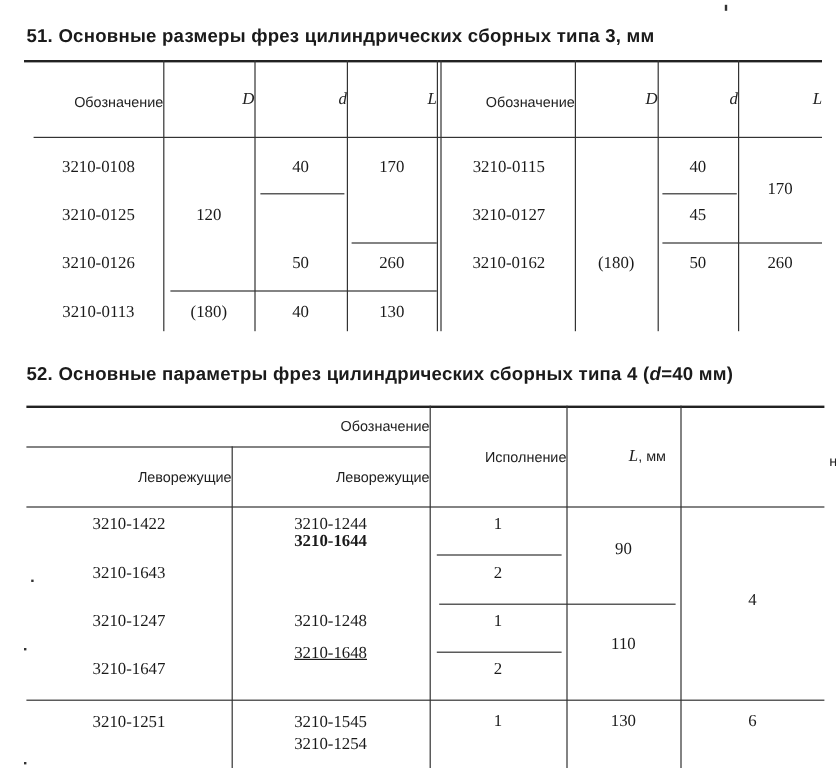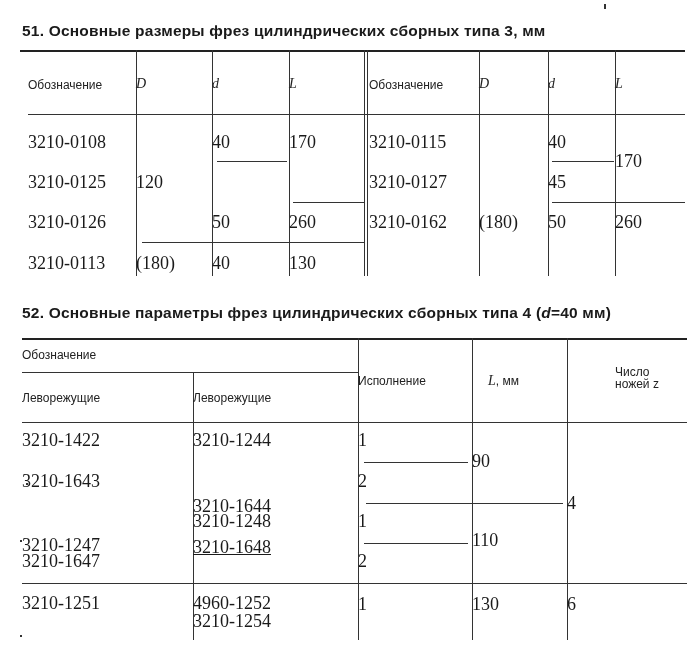--- a/index.html
+++ b/index.html
@@ -3,22 +3,22 @@
 <meta charset="utf-8">
 <style>
   html, body { margin:0; padding:0; background:#fff; }
   body { width:697px; height:649px; position:relative; overflow:hidden;
          font-family:"Liberation Serif", "DejaVu Serif", serif; color:#1a1a1a; }
   .abs { position:absolute; }
   .title { font-family:"Liberation Sans","DejaVu Sans",sans-serif; font-weight:bold; font-size:15.5px; letter-spacing:0.2px; white-space:nowrap; }
   .hline { position:absolute; height:1px; background:#333; }
   .hline.thick { height:2px; background:#222; }
   .vline { position:absolute; width:1px; background:#333; }
-  .cell { position:absolute; text-align:left; font-size:18px; white-space:nowrap; }
-  .hdr { position:absolute; text-align:left; font-size:12px; font-family:"Liberation Sans","DejaVu Sans",sans-serif; white-space:nowrap; color:#222; }
+  .cell { position:absolute; text-align:center; font-size:14px; white-space:nowrap; }
+  .hdr { position:absolute; text-align:right; font-size:12px; font-family:"Liberation Sans","DejaVu Sans",sans-serif; white-space:nowrap; color:#222; }
   .ital { font-family:"Liberation Serif",serif; font-style:italic; font-size:14px; }
   .dot { position:absolute; width:2px; height:2px; background:#333; }
 </style>
 </head>
 <body>
 
 <div>
   <div class="abs title" style="left:22px; top:22px;">51. Основные размеры фрез цилиндрических сборных типа 3, мм</div>
 
   <div class="hline thick" style="left:20px; top:50px; width:665px;"></div>
@@ -94,50 +94,50 @@
   <div class="vline" style="left:567px; top:338px; height:302px;"></div>
 
   <div class="hline" style="left:364px; top:462px; width:104px;"></div>
   <div class="hline" style="left:366px; top:503px; width:197px;"></div>
   <div class="hline" style="left:364px; top:543px; width:104px;"></div>
 
   <div class="hdr" style="left:22px; top:348px; width:336px;">Обозначение</div>
   <div class="hdr" style="left:22px; top:391px; width:171px;">Леворежущие</div>
   <div class="hdr" style="left:193px; top:391px; width:165px;">Леворежущие</div>
   <div class="hdr" style="left:358px; top:374px; width:114px;">Исполнение</div>
-  <div class="hdr" style="left:488px; top:373px; width:95px;"><i class="ital">L</i><span>, мм</span></div>
+  <div class="hdr" style="left:460px; top:373px; width:95px;"><i class="ital">L</i><span>, мм</span></div>
   <div class="hdr" style="left:567px; top:366px; width:120px; line-height:12px;padding-left:48px;">
     <div>Число</div>
     <div>ножей z</div>
   </div>
 
   <div class="cell" style="left:22px; top:430px; width:171px;">3210-1422</div>
   <div class="cell" style="left:193px; top:430px; width:165px;">3210-1244</div>
   <div class="cell" style="left:358px; top:430px; width:114px;">1</div>
   <div class="cell" style="left:472px; top:451px; width:95px;">90</div>
   <div class="cell" style="left:567px; top:493px; width:120px;">4</div>
 
   <div class="cell" style="left:22px; top:471px; width:171px;">3210-1643</div>
-  <div class="cell" style="left:193px; top:496px; width:165px;">3210-1644</div>
+  <div class="cell" style="left:193px; top:444px; width:165px;font-weight:bold;">3210-1644</div>
   <div class="cell" style="left:358px; top:471px; width:114px;">2</div>
 
-  <div class="cell" style="left:22px; top:511px; width:171px;margin-top:24px;">3210-1247</div>
+  <div class="cell" style="left:22px; top:511px; width:171px;">3210-1247</div>
   <div class="cell" style="left:193px; top:511px; width:165px;">3210-1248</div>
   <div class="cell" style="left:358px; top:511px; width:114px;">1</div>
   <div class="cell" style="left:472px; top:530px; width:95px;">110</div>
 
   <div class="cell" style="left:22px; top:551px; width:171px;">3210-1647</div>
   <div class="cell" style="left:193px; top:537px; width:165px;text-decoration:underline;">3210-1648</div>
   <div class="cell" style="left:358px; top:551px; width:114px;">2</div>
 
   <div class="cell" style="left:22px; top:594px; width:171px; line-height:18px;">
     <div>3210-1251</div>
   </div>
   <div class="cell" style="left:193px; top:594px; width:165px; line-height:18px;">
-    <div>4960-1252</div>
+    <div>3210-1545</div>
     <div>3210-1254</div>
   </div>
   <div class="cell" style="left:358px; top:594px; width:114px;">1</div>
   <div class="cell" style="left:472px; top:594px; width:95px;">130</div>
   <div class="cell" style="left:567px; top:594px; width:120px;">6</div>
 
   <div class="dot" style="left:26px; top:483px;"></div>
   <div class="dot" style="left:20px; top:540px;"></div>
   <div class="dot" style="left:20px; top:635px;"></div>
   <div class="dot" style="left:604px; top:4px; height:5px;"></div>

